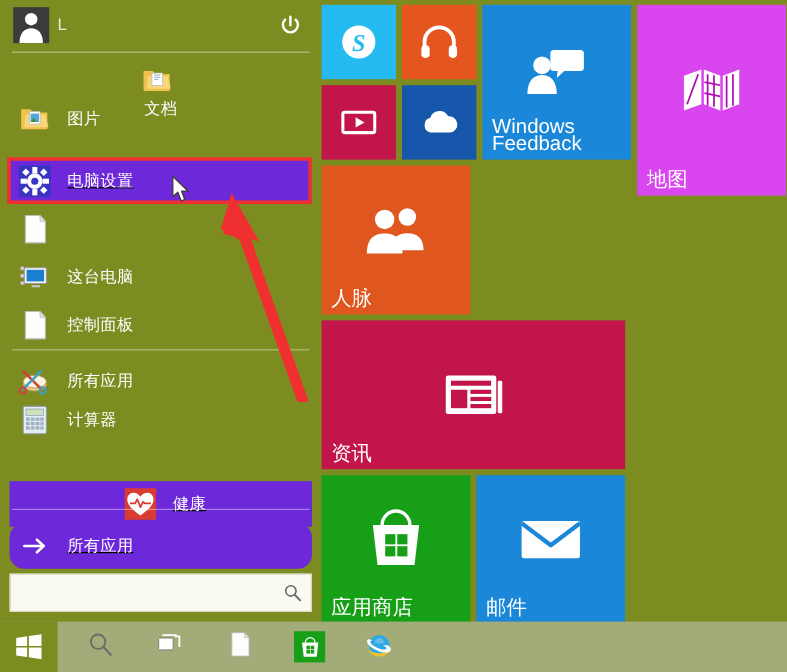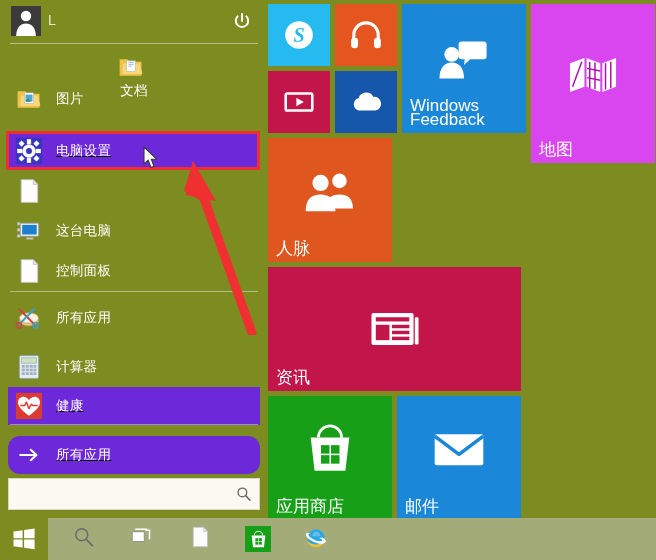--- a/index.html
+++ b/index.html
@@ -282,21 +282,21 @@
               <ellipse cx="16" cy="19" rx="11" ry="6" fill="#e8c98a" stroke="#b99a58" stroke-width="0.9"></ellipse>
               <ellipse cx="16" cy="16" rx="11" ry="6" fill="#fdf4e0" stroke="#b99a58" stroke-width="0.9"></ellipse>
               <path d="M5 6 L22 23" stroke="#d04040" stroke-width="2.4" stroke-linecap="round"></path>
               <path d="M22 6 L5 23" stroke="#3aa0c8" stroke-width="2.4" stroke-linecap="round"></path>
               <circle cx="23.5" cy="24.5" r="3" fill="none" stroke="#3aa0c8" stroke-width="1.8"></circle>
               <circle cx="4.5" cy="24.5" r="3" fill="none" stroke="#d04040" stroke-width="1.8"></circle>
             </svg>
           </span>
           <span class="mi-label">所有应用</span>
         </div>
-        <div class="menu-item" style="top: 348px;">
+        <div class="menu-item" style="top: 331px;">
           <span class="mi-icon">
             <svg width="28" height="28" viewBox="0 0 32 32">
               <rect x="5" y="3" width="22" height="26" rx="1.5" fill="#e8edf2" stroke="#8fa0b0" stroke-width="1"></rect>
               <rect x="7.6" y="5.6" width="16.8" height="6" fill="#cfe2c0" stroke="#8fa0b0" stroke-width="0.7"></rect>
               <g fill="#9db2c4">
                 <rect x="7.6" y="13.6" width="3.6" height="3.2"></rect>
                 <rect x="12.2" y="13.6" width="3.6" height="3.2"></rect>
                 <rect x="16.8" y="13.6" width="3.6" height="3.2"></rect>
                 <rect x="21.2" y="13.6" width="3.2" height="3.2"></rect>
                 <rect x="7.6" y="17.8" width="3.6" height="3.2"></rect>
@@ -305,21 +305,21 @@
                 <rect x="21.2" y="17.8" width="3.2" height="3.2"></rect>
                 <rect x="7.6" y="22" width="3.6" height="3.2"></rect>
                 <rect x="12.2" y="22" width="3.6" height="3.2"></rect>
                 <rect x="16.8" y="22" width="3.6" height="3.2"></rect>
                 <rect x="21.2" y="22" width="3.2" height="3.2"></rect>
               </g>
             </svg>
           </span>
           <span class="mi-label">计算器</span>
         </div>
-        <div class="menu-item hover" style="top: 387px;">
+        <div class="menu-item hover" style="top: 401px; justify-content: center;">
           <span class="mi-icon">
             <svg width="28" height="28" viewBox="0 0 32 32">
               <rect x="1" y="1" width="30" height="30" fill="#d93b33"></rect>
               <path d="M16 27 C7 20.5 3.5 16 3.5 11.6 C3.5 8 6.3 5.4 9.6 5.4 C12 5.4 14.4 6.8 16 9.2 C17.6 6.8 20 5.4 22.4 5.4 C25.7 5.4 28.5 8 28.5 11.6 C28.5 16 25 20.5 16 27 Z" fill="#ffffff"></path>
               <path d="M6 15.5 H11 L13 11.5 L16 19 L18.5 14 L20.5 15.5 H26" stroke="#d93b33" stroke-width="1.7" fill="none" stroke-linejoin="round"></path>
             </svg>
           </span>
           <span class="mi-label">健康</span>
         </div>
         <div class="menu-item hover" style="top: 436px; border-radius: 12px;">

